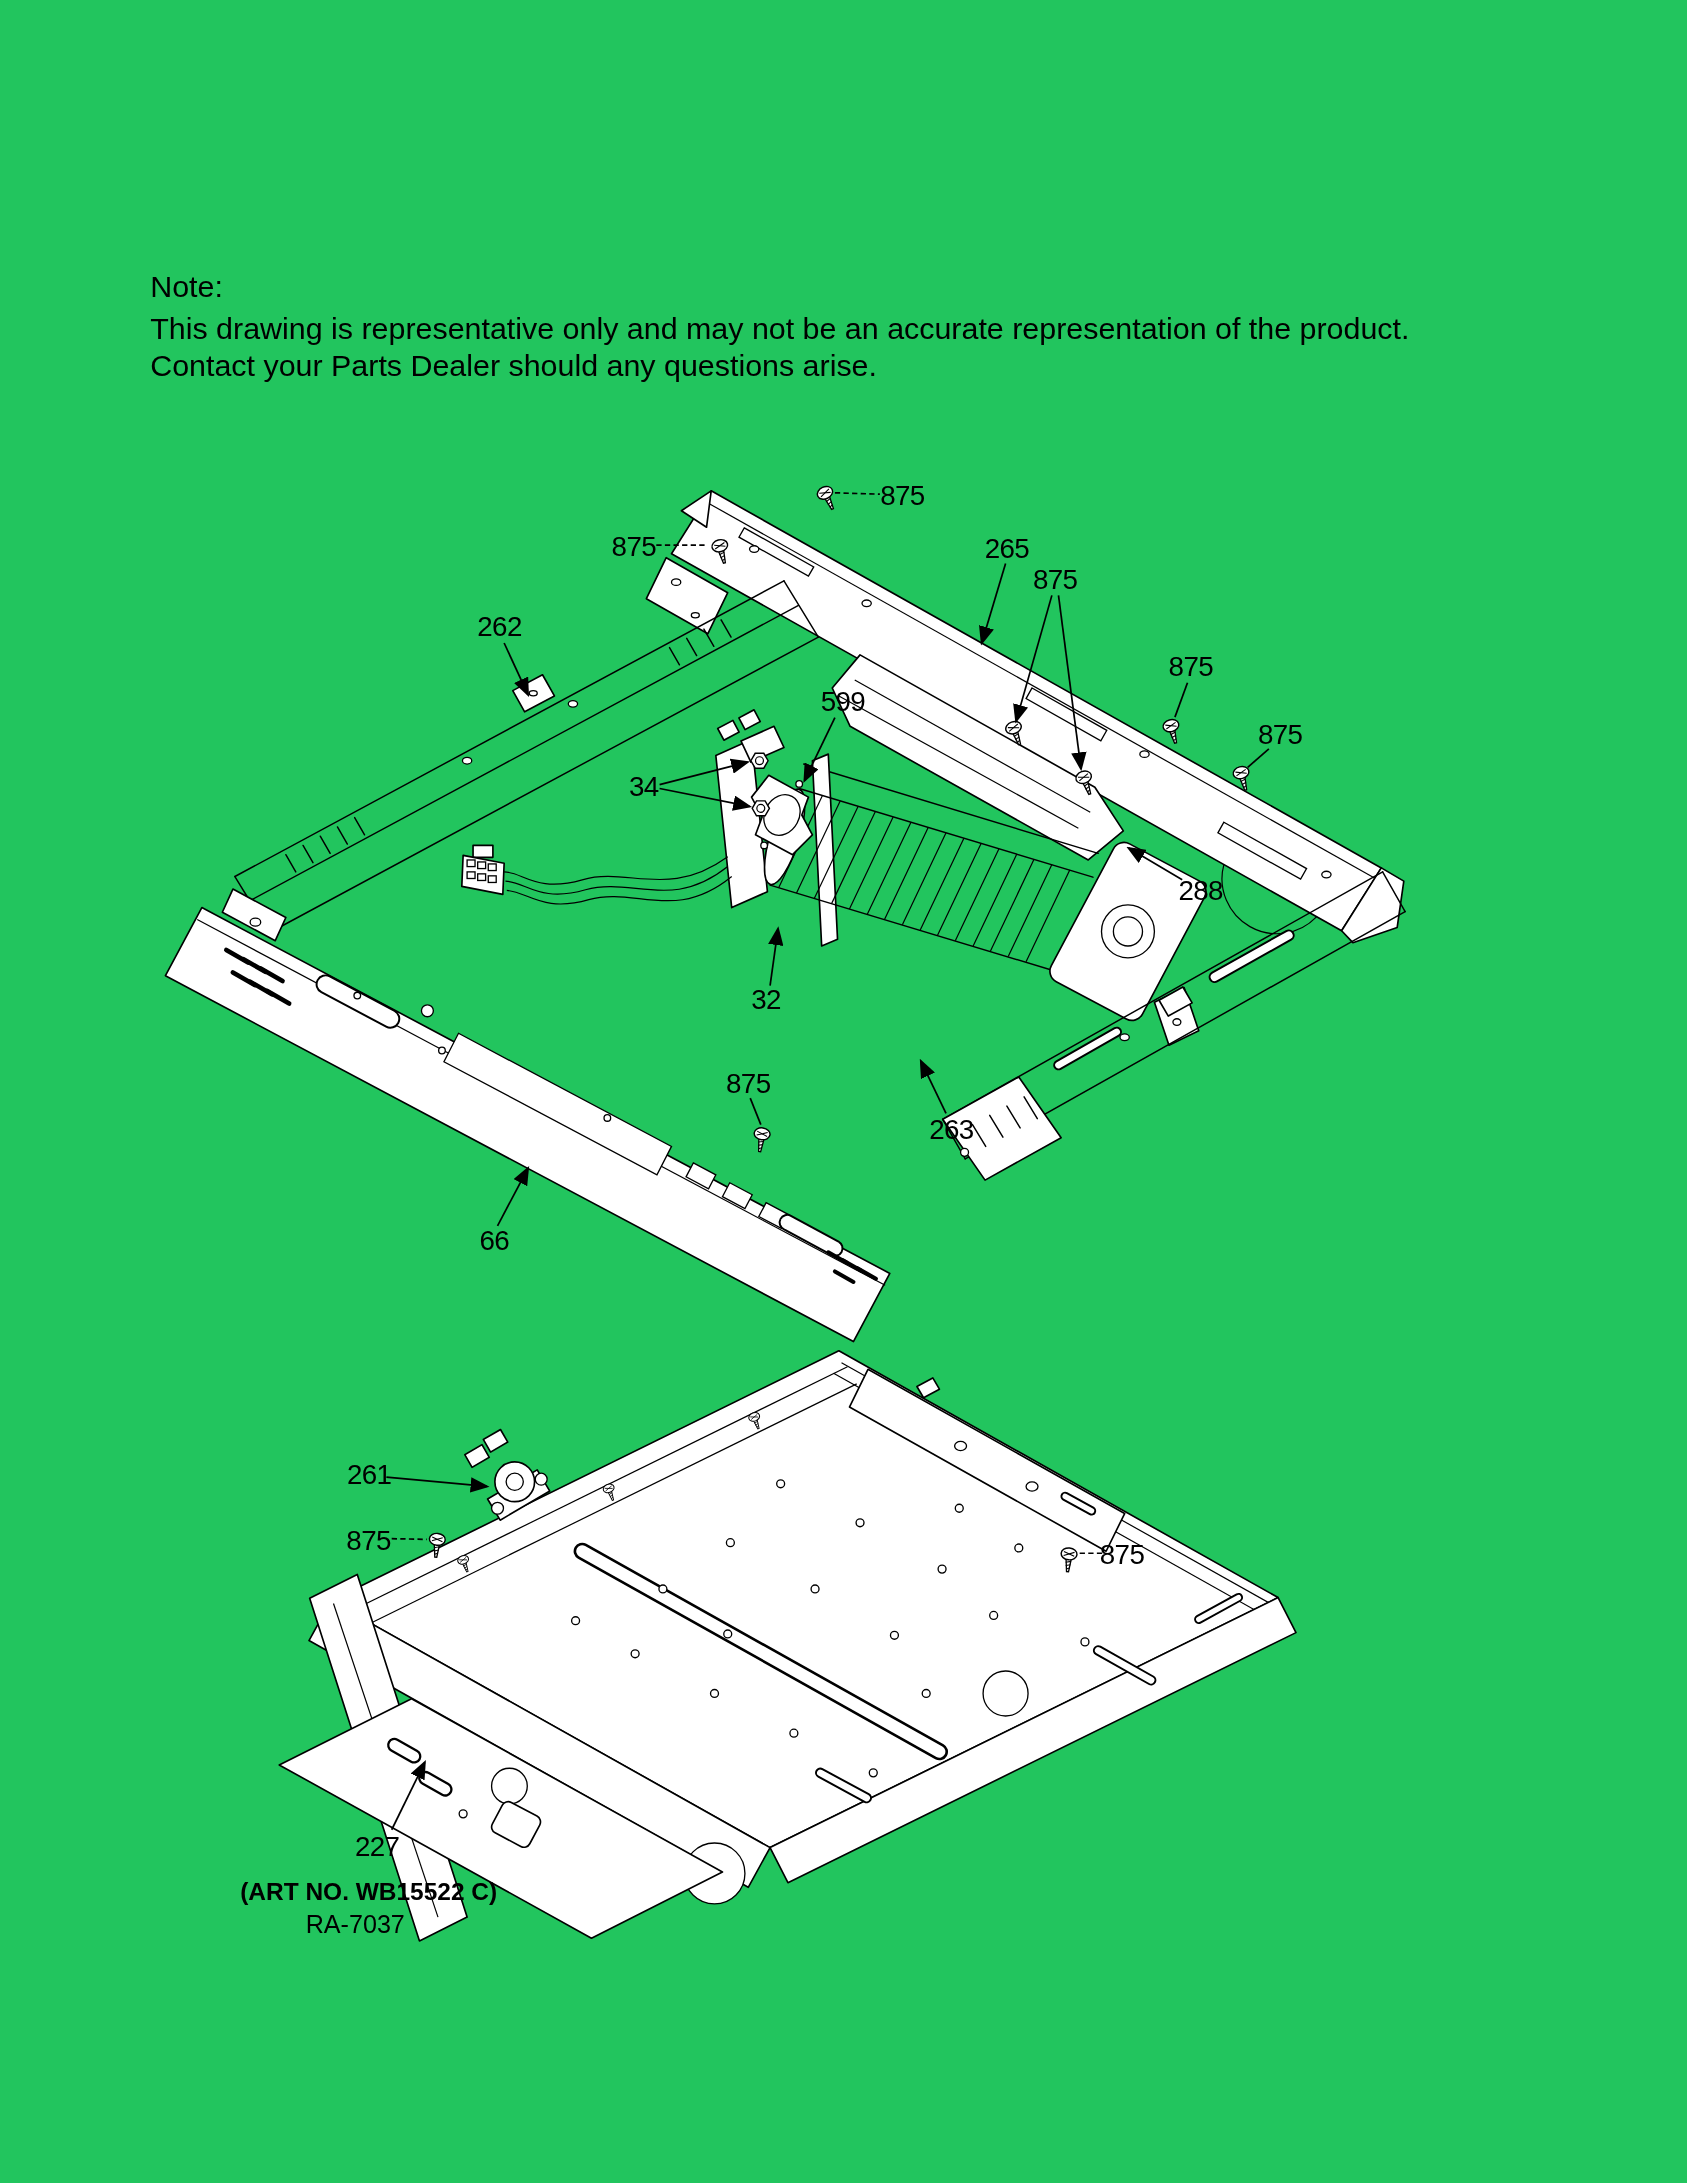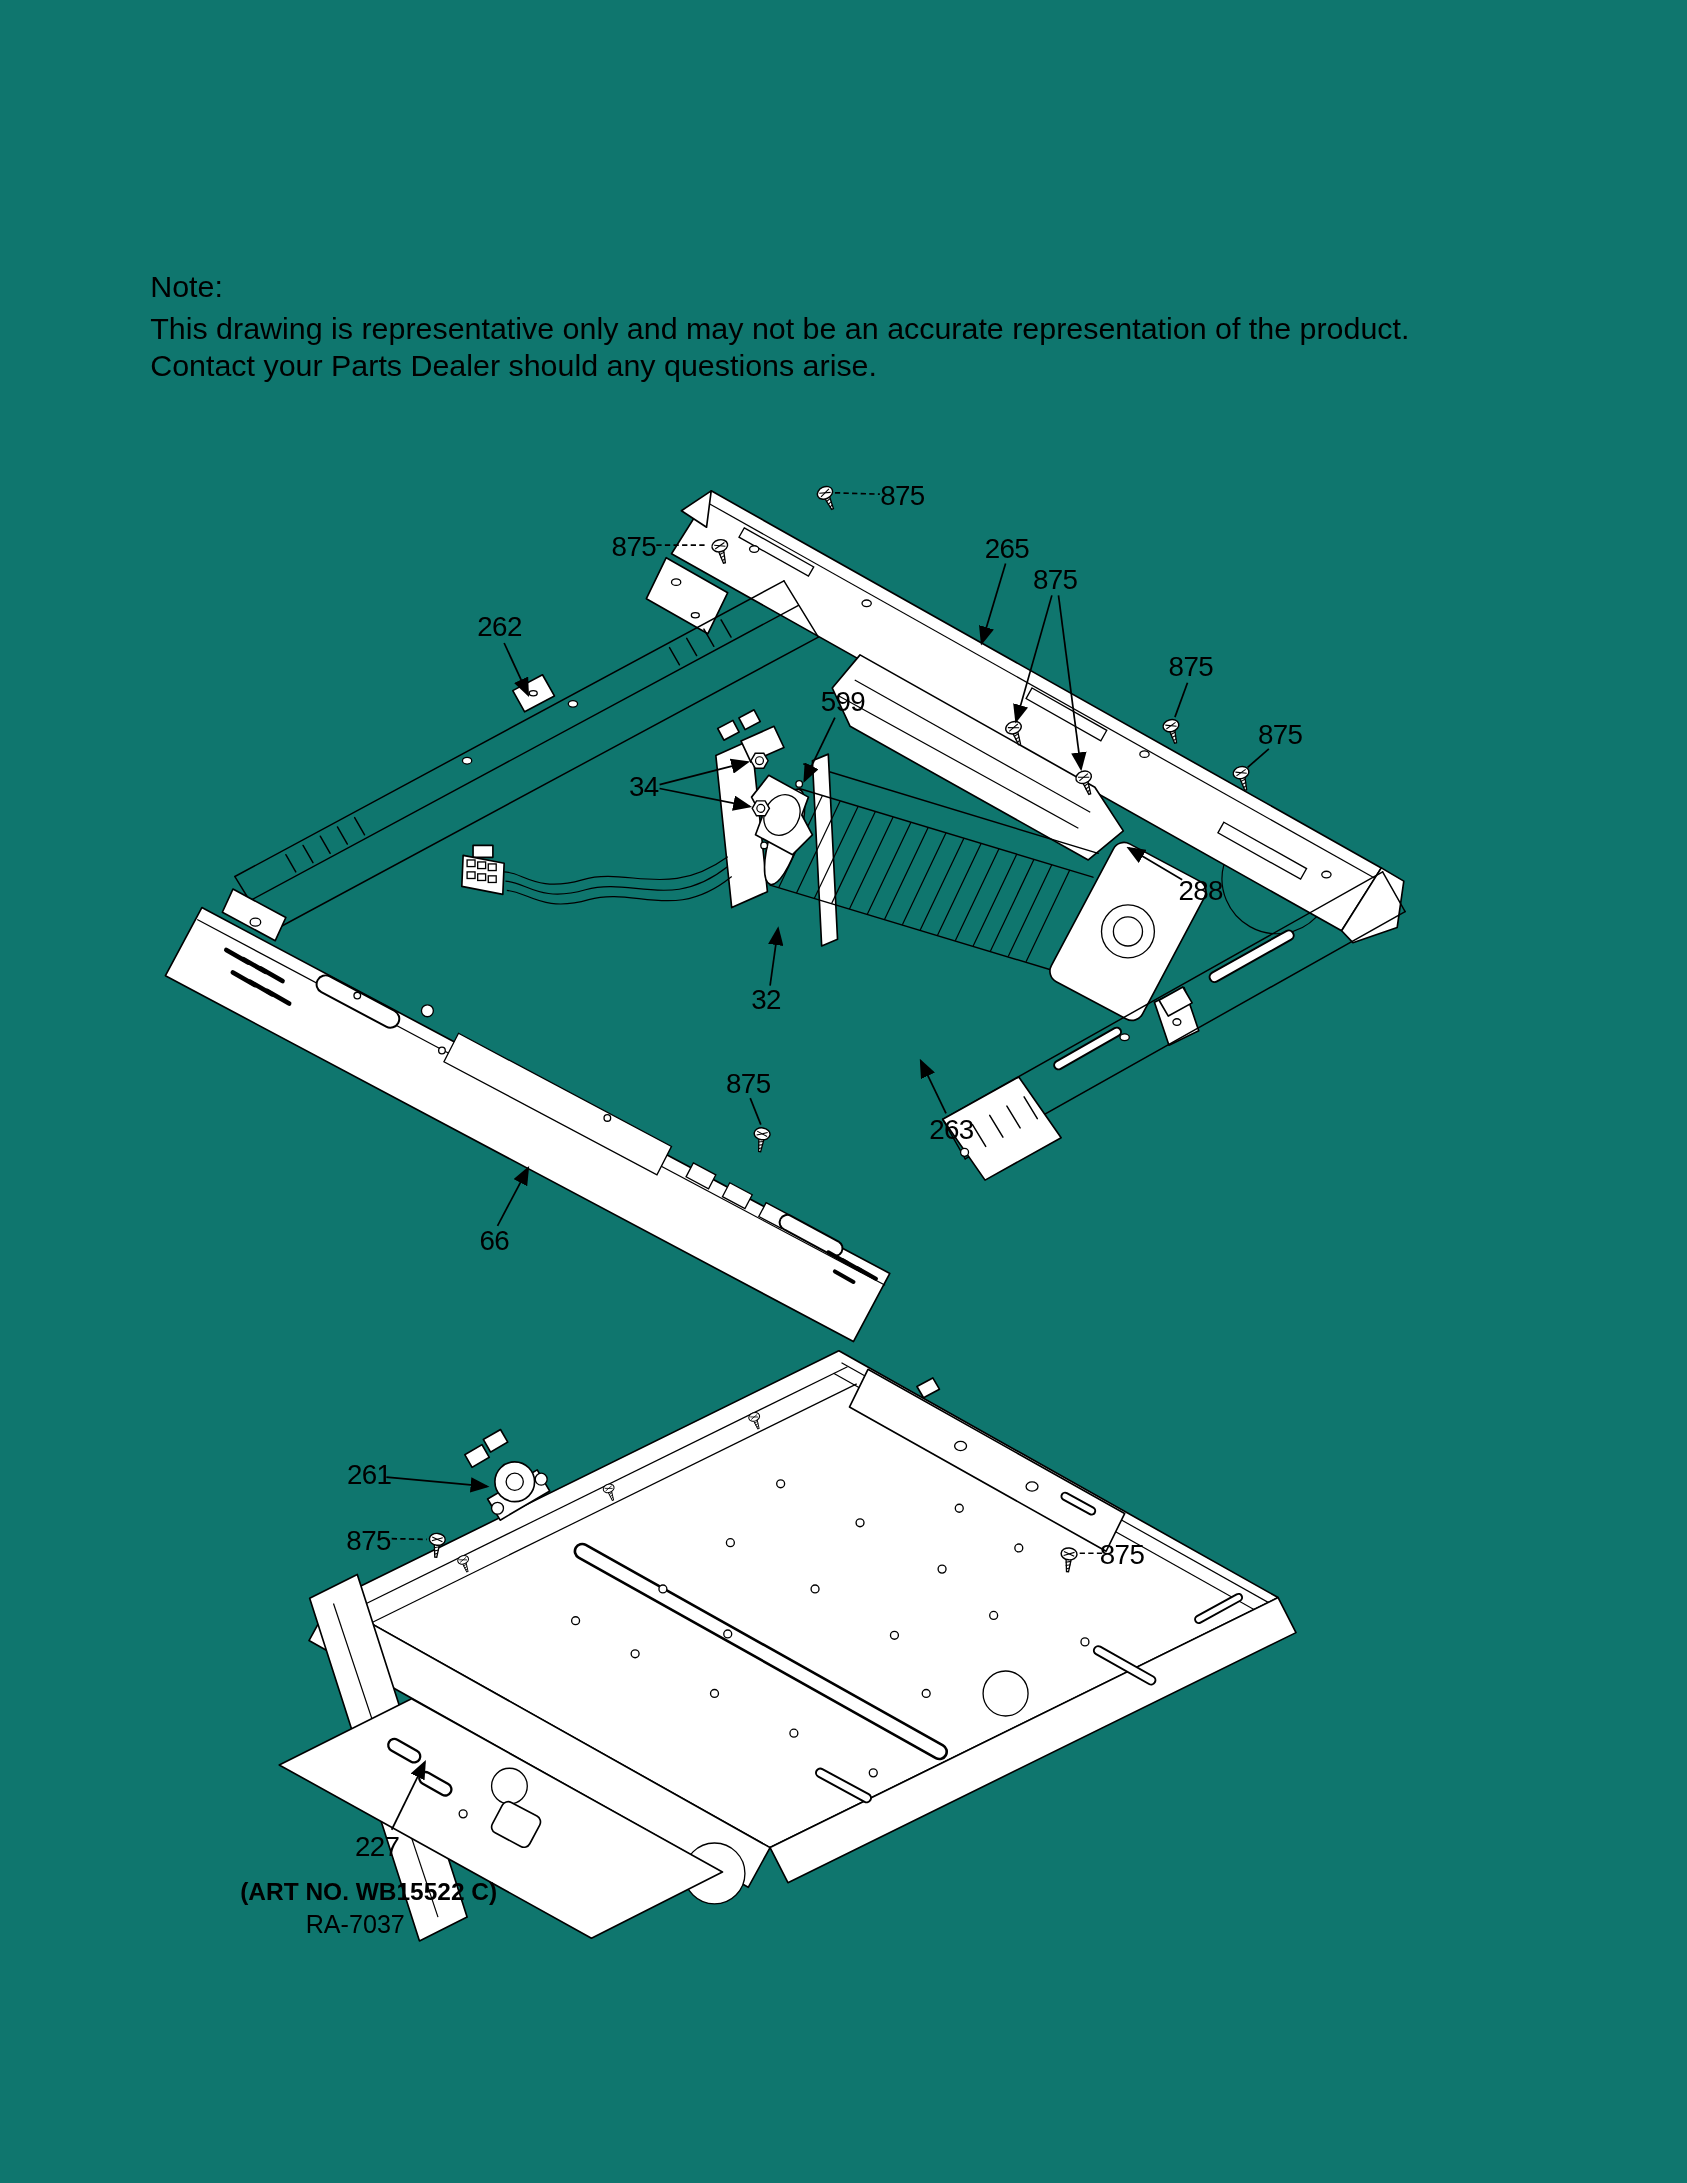--- a/index.html
+++ b/index.html
@@ -1,16 +1,16 @@
 <!DOCTYPE html>
 <html style="font-size:10.6px"><head>
 <meta charset="utf-8">
 <style>
   html,body{margin:0;padding:0;background:#fff;}
-  .page{position:relative;width:1687px;height:2183px;background:#0f766e;overflow:hidden;
+  .page{position:relative;width:1687px;height:2183px;background:#22c55e;overflow:hidden;
         font-family:"Liberation Sans","DejaVu Sans",sans-serif;}
   svg{position:absolute;left:0;top:0;}
   svg text{fill:#000;}
   .note-text{font-size:46px;}
   .lbl{font-size:42px;letter-spacing:-1px;text-anchor:middle;}
   .art{font-size:37px;font-weight:bold;}
   .ra{font-size:38px;}
   .ol{fill:#fff;stroke:#000;stroke-width:2.5;stroke-linejoin:round;}
   .ln{fill:none;stroke:#000;stroke-width:2.2;stroke-linecap:round;}
   .thin{fill:none;stroke:#000;stroke-width:1.8;}

